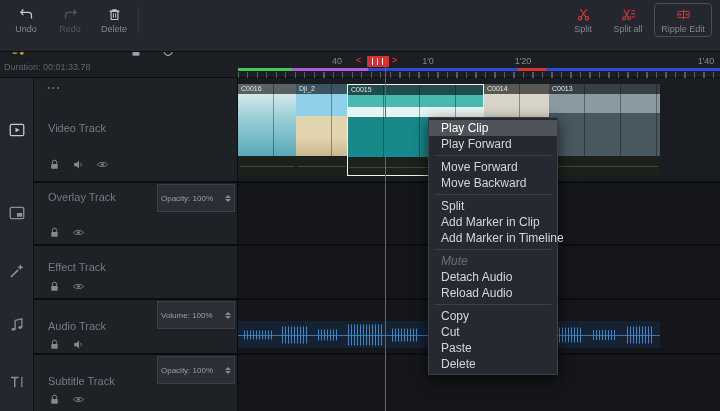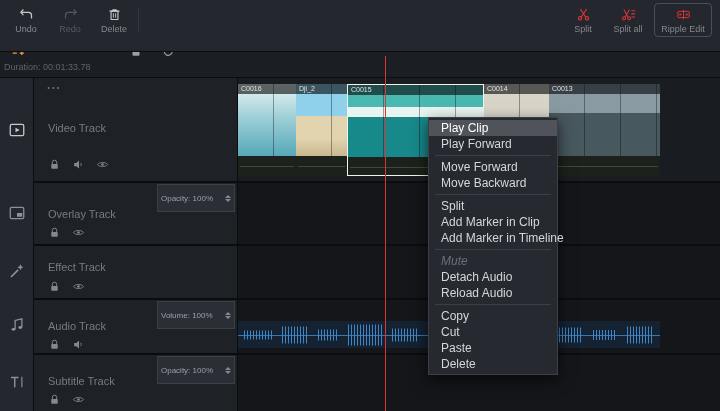--- a/index.html
+++ b/index.html
@@ -178,20 +178,41 @@
     </div>
     <div class="hbtn" style="left:158px;top:3px">
       <svg viewBox="0 0 24 24">
           <path d="M18.5 9 A7 7 0 1 0 19.3 13.5" fill="none" stroke="currentColor" stroke-width="1.9"></path>
           <path d="M19.5 4.5 v4.8 h-4.8" fill="none" stroke="currentColor" stroke-width="1.9"></path>
         </svg>
     </div>
     <div class="timecode">00:00:47.43</div>
     <div class="duration">Duration: 00:01:33.78</div>
 
+    <div class="ruler">
+      <span class="tick-num" style="left:99px">40</span>
+      <span class="tick-num" style="left:190px">1'0</span>
+      <span class="tick-num" style="left:285px">1'20</span>
+      <span class="tick-num" style="left:468px">1'40</span>
+
+      <span class="ph-arrow" style="left:118px">&lt;</span>
+      <div class="ph-box">
+        <i style="left:5px"></i>
+          <i style="left:10px"></i>
+          <i style="left:15px"></i>
+      </div>
+      <span class="ph-arrow" style="left:154px">&gt;</span>
+
+      <div class="strip" style="left:0;width:54px;background:#46c84e"></div>
+      <div class="strip" style="left:54px;width:76px;background:#b05ae0"></div>
+      <div class="strip" style="left:130px;width:150px;background:#2f4bd6"></div>
+      <div class="strip" style="left:280px;width:28px;background:#e03030"></div>
+      <div class="strip" style="left:308px;width:174px;background:#2f4bd6"></div>
+      <div class="ticks"></div>
+    </div>
   </div>
 
   <div class="tracks">
 
     <div class="content">
       <div class="crow-video"></div>
 
       <div class="clip" style="left:0;width:58px">
         <div class="thumb" style="background:linear-gradient(180deg,#eaf4f4 0%,#9fd0d8 45%,#57a8b8 100%)"></div>
         <div class="labelbar">
@@ -280,21 +301,21 @@
       </div>
 
       <div class="trow" style="top:103px;height:63px">
         <div class="ctrl">
           <span class="clab">Opacity: 100%</span>
           <span class="stepper">
               <i class="up"></i>
               <i class="dn"></i>
             </span>
         </div>
-        <span class="tname" style="top:27px">Overlay Track</span>
+        <span class="tname" style="top:10px">Overlay Track</span>
         <span class="ticon" style="left:14px;top:45px">
           <svg viewBox="0 0 24 24">
               <path d="M8 11 V8 a4 4 0 0 1 8 0 v3" fill="none" stroke="currentColor" stroke-width="1.8"></path>
               <rect x="6" y="11" width="12" height="9" rx="1.5" fill="currentColor"></rect>
             </svg>
         </span>
         <span class="ticon" style="left:38px;top:45px">
           <svg viewBox="0 0 24 24">
               <path d="M2.5 12 C6.5 7 17.5 7 21.5 12 C17.5 17 6.5 17 2.5 12 Z" fill="none" stroke="currentColor" stroke-width="1.6"></path>
               <circle cx="12" cy="12" r="2.4" fill="currentColor"></circle>

